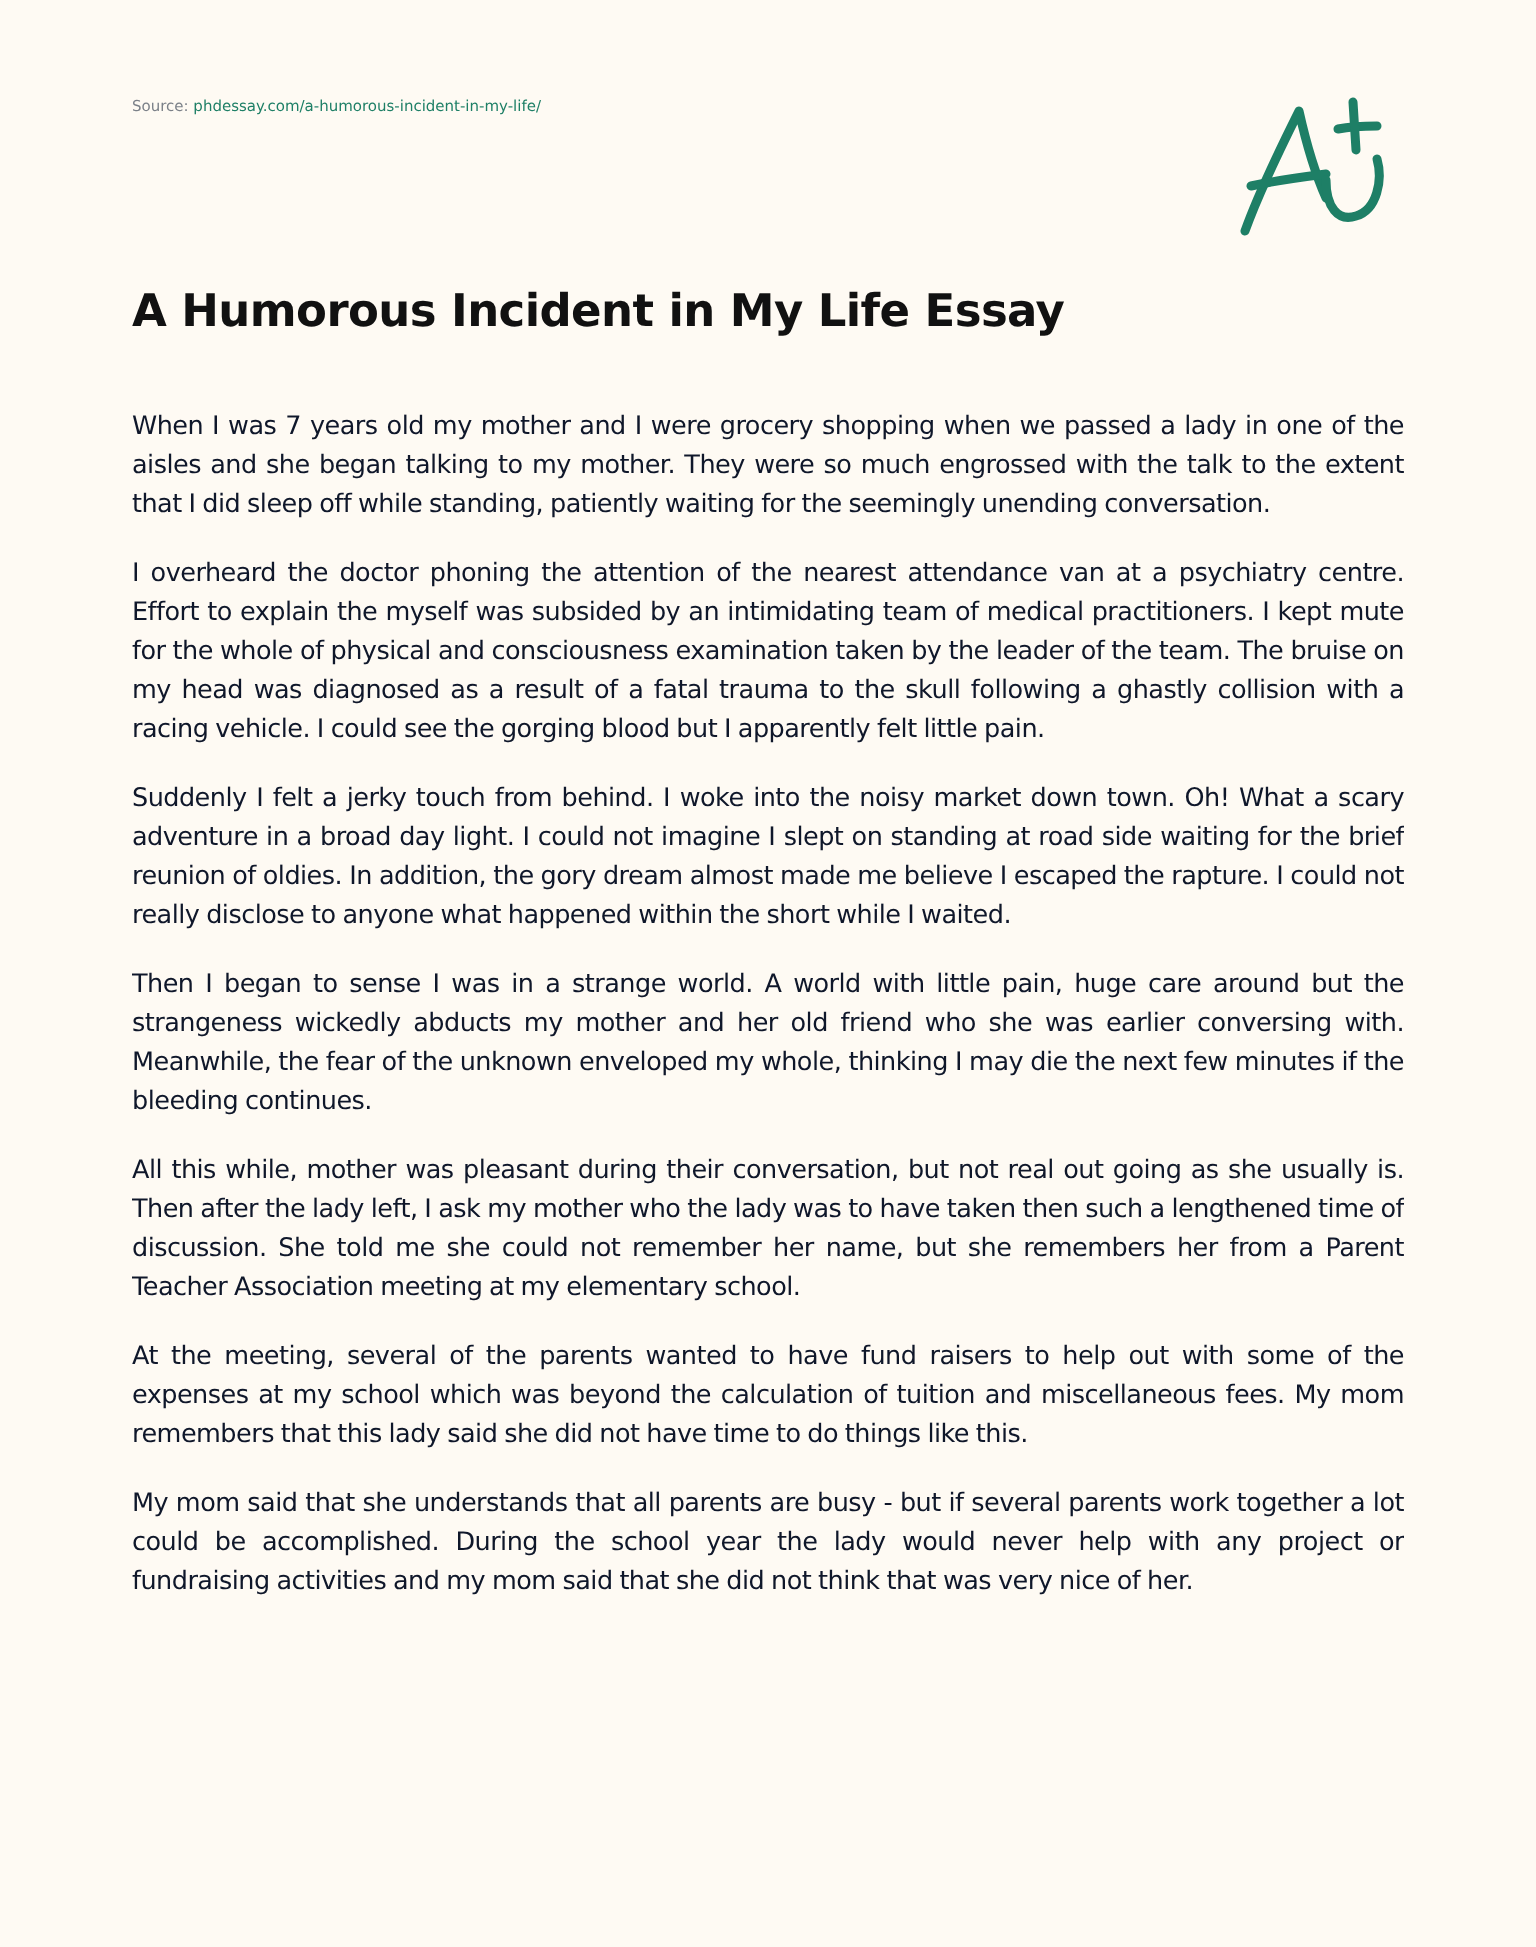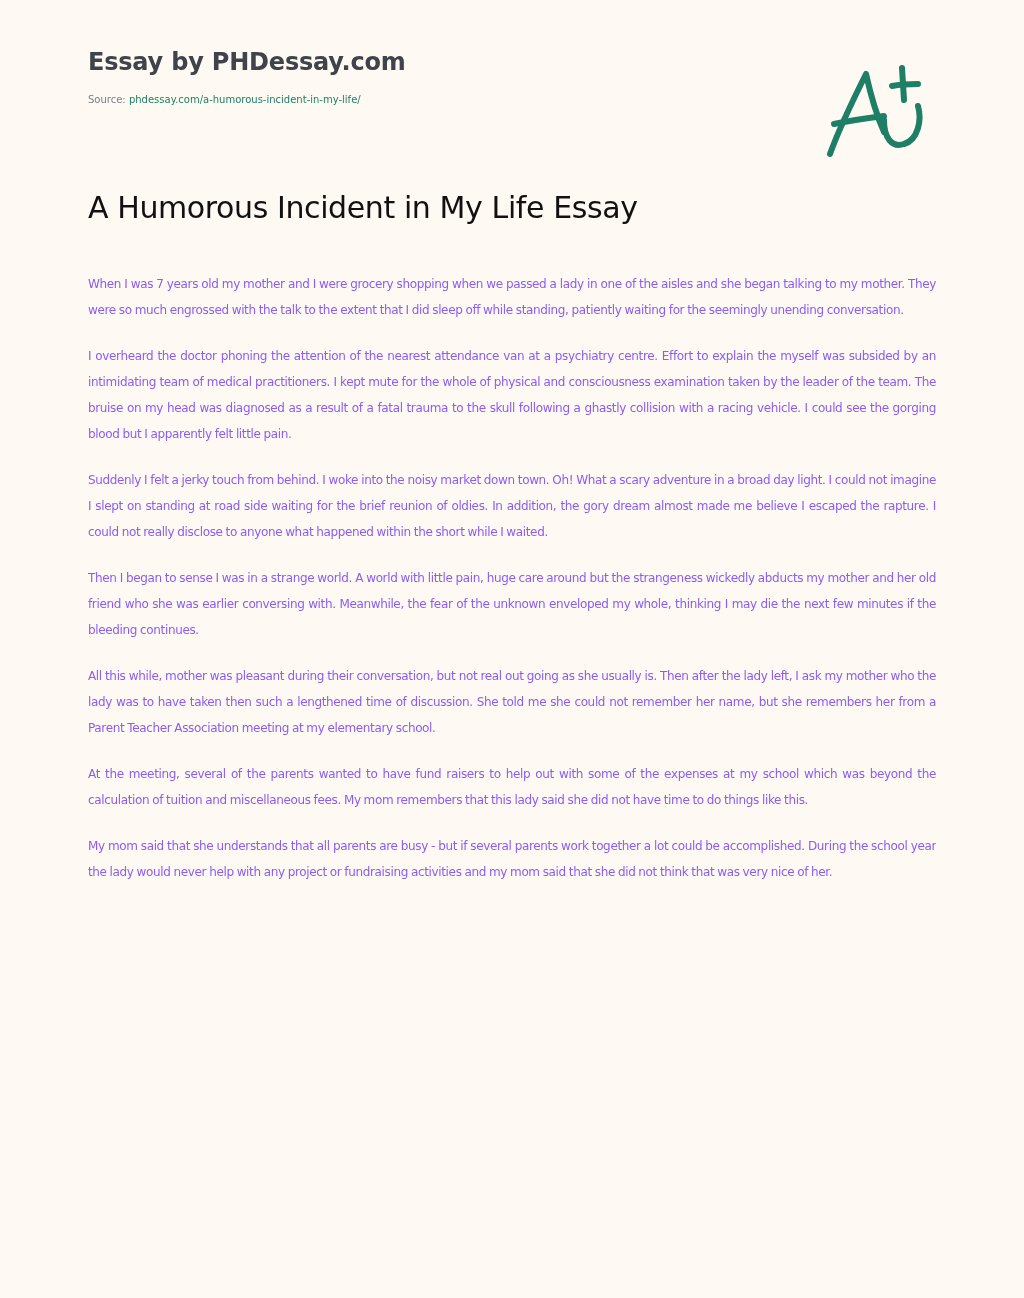--- a/index.html
+++ b/index.html
@@ -39,48 +39,47 @@
       top: 64px;
       width: 110px;
       height: 100px;
     }
     .title {
       position: absolute;
       left: 88px;
       top: 190px;
       margin: 0;
       font-size: 30px;
-      font-weight: normal;
+      font-weight: bold;
       color: #111;
       letter-spacing: -0.4px;
       text-align: right;
     }
     .content {
       position: absolute;
       left: 88px;
       top: 271px;
       width: 848px;
       height: 985px;
       overflow: hidden;
     }
     .content p {
       margin: 0 0 20px 0;
-      font-size: 12px;
+      font-size: 17px;
       line-height: 26px;
       text-align: justify;
       letter-spacing: -0.35px;
       word-spacing: -0.5px;
-      color: #8b5cf6;
+      color: #0f172a;
     }
   </style>
 </head>
 <body>
 
 <div class="header">
-  <h2 class="brand">Essay by PHDessay.com</h2>
   <div class="source">
     <span>Source: </span><a>phdessay.com/a-humorous-incident-in-my-life/</a>
   </div>
 </div>
 
 <svg class="logo" viewBox="0 0 110 100">
   <g fill="none" stroke="#1e7f66" stroke-width="6" stroke-linecap="round" stroke-linejoin="round">
     <path d="M8 90 C18 62 34 30 44 10 C48 28 54 50 62 68"></path>
     <path d="M12 60 C30 56 46 54 62 52"></path>
     <path d="M70 22 C80 20 88 20 96 20"></path>

